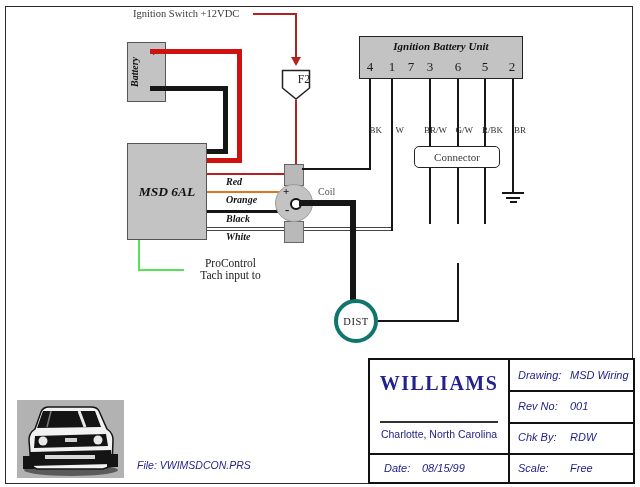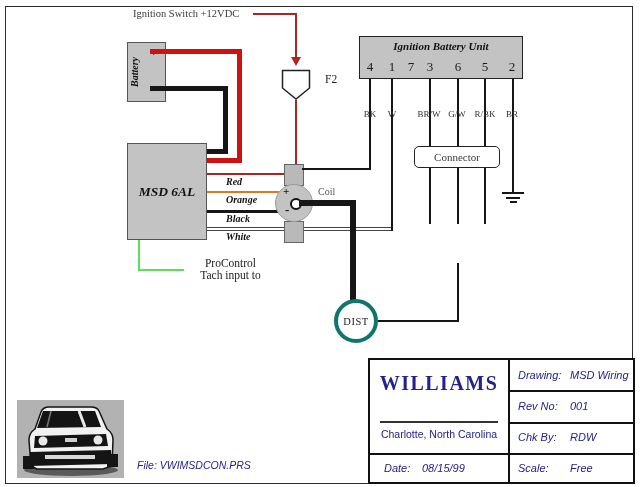--- a/index.html
+++ b/index.html
@@ -7,21 +7,21 @@
         font-family:"Liberation Serif",serif;color:#222;}
   .abs{position:absolute;}
   .wire{position:absolute;background:#161616;}
   .wire-red-thick{position:absolute;background:#cf1210;}
   .gray-box{position:absolute;background:#c3c3c3;border:1px solid #555;box-sizing:border-box;}
   .white-box{position:absolute;background:#fff;border:1.5px solid #222;box-sizing:border-box;
              display:flex;align-items:center;justify-content:center;
              font:11px "Liberation Serif",serif;color:#3a3a3a;}
   .lbl{position:absolute;white-space:nowrap;}
   .wirename{position:absolute;font:bold italic 10px "Liberation Serif",serif;color:#111;white-space:nowrap;}
-  .code{position:absolute;font:9px "Liberation Serif",serif;color:#333;text-align:center;}
+  .code{position:absolute;font:9px "Liberation Serif",serif;color:#333;text-align:right;margin-top:16px;}
   .pin{position:absolute;top:22px;width:12px;text-align:center;font:13px "Liberation Serif",serif;color:#1a1a1a;}
   .tb-text{font-family:"Liberation Sans",sans-serif;color:#22228c;}
   .tb-row-label{position:absolute;font:italic 11px "Liberation Sans",sans-serif;color:#22228c;}
   .tb-row-value{position:absolute;font:italic 11px "Liberation Sans",sans-serif;color:#22228c;}
   .divline{position:absolute;background:#111;}
 </style>
 </head>
 <body>
 
 <div class="page">
@@ -29,21 +29,21 @@
   <div class="abs" style="left:5px;top:6px;width:628px;height:478px;border:1.5px solid #2a2a2a;box-sizing:border-box;"></div>
 
   <div class="lbl" style="left:133px;top:8px;font:10.5px 'Liberation Serif',serif;color:#3a3a3a;">Ignition Switch +12VDC</div>
   <div class="abs" style="left:253px;top:13px;width:44px;height:2px;background:#b22222;"></div>
   <div class="abs" style="left:295px;top:13px;width:2px;height:45px;background:#b22222;"></div>
   <div class="abs" style="left:291px;top:57px;width:0;height:0;border-left:5px solid transparent;border-right:5px solid transparent;border-top:9px solid #b22222;"></div>
 
   <svg class="abs" style="left:281px;top:69px;" width="30" height="32" viewBox="0 0 30 32">
     <polygon points="1.5,1.5 28.5,1.5 28.5,19 15,30 1.5,19" fill="#fff" stroke="#222" stroke-width="1.5"></polygon>
   </svg>
-  <div class="lbl" style="left:281px;top:73px;width:29px;text-align:left;font:11.5px 'Liberation Serif',serif;color:#222;padding-left:44px;">F2</div>
+  <div class="lbl" style="left:281px;top:73px;width:29px;text-align:right;font:11.5px 'Liberation Serif',serif;color:#222;">F2</div>
   <div class="abs" style="left:295px;top:100px;width:2px;height:65px;background:#b22222;"></div>
 
   <div class="gray-box" style="left:127px;top:42px;width:39px;height:60px;">
     <span style="position:absolute;left:1px;top:3px;height:52px;writing-mode:vertical-rl;transform:rotate(180deg);font:bold italic 10px 'Liberation Serif',serif;color:#111;text-align:center;">Battery</span>
     <span style="position:absolute;left:22px;top:1px;font:bold 13px 'Liberation Serif',serif;">+</span>
     <span style="position:absolute;left:24px;top:36px;font:bold 14px 'Liberation Serif',serif;">-</span>
   </div>
 
   <div class="wire-red-thick" style="left:150px;top:49px;width:92px;height:5px;background:#cf1210;"></div>
   <div class="wire-red-thick" style="left:237px;top:49px;width:5px;height:114px;background:#cf1210;"></div>

